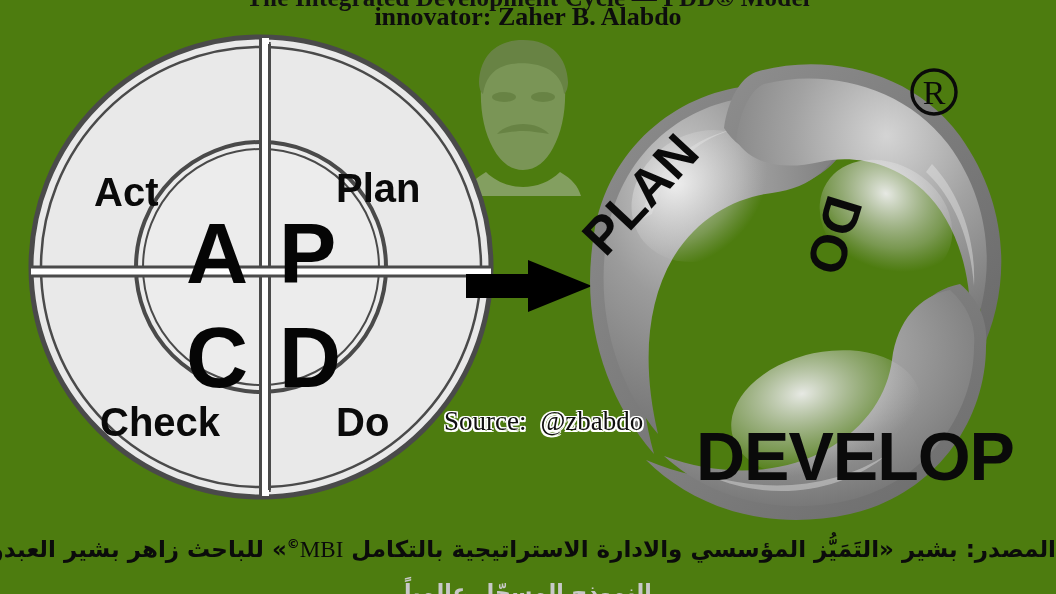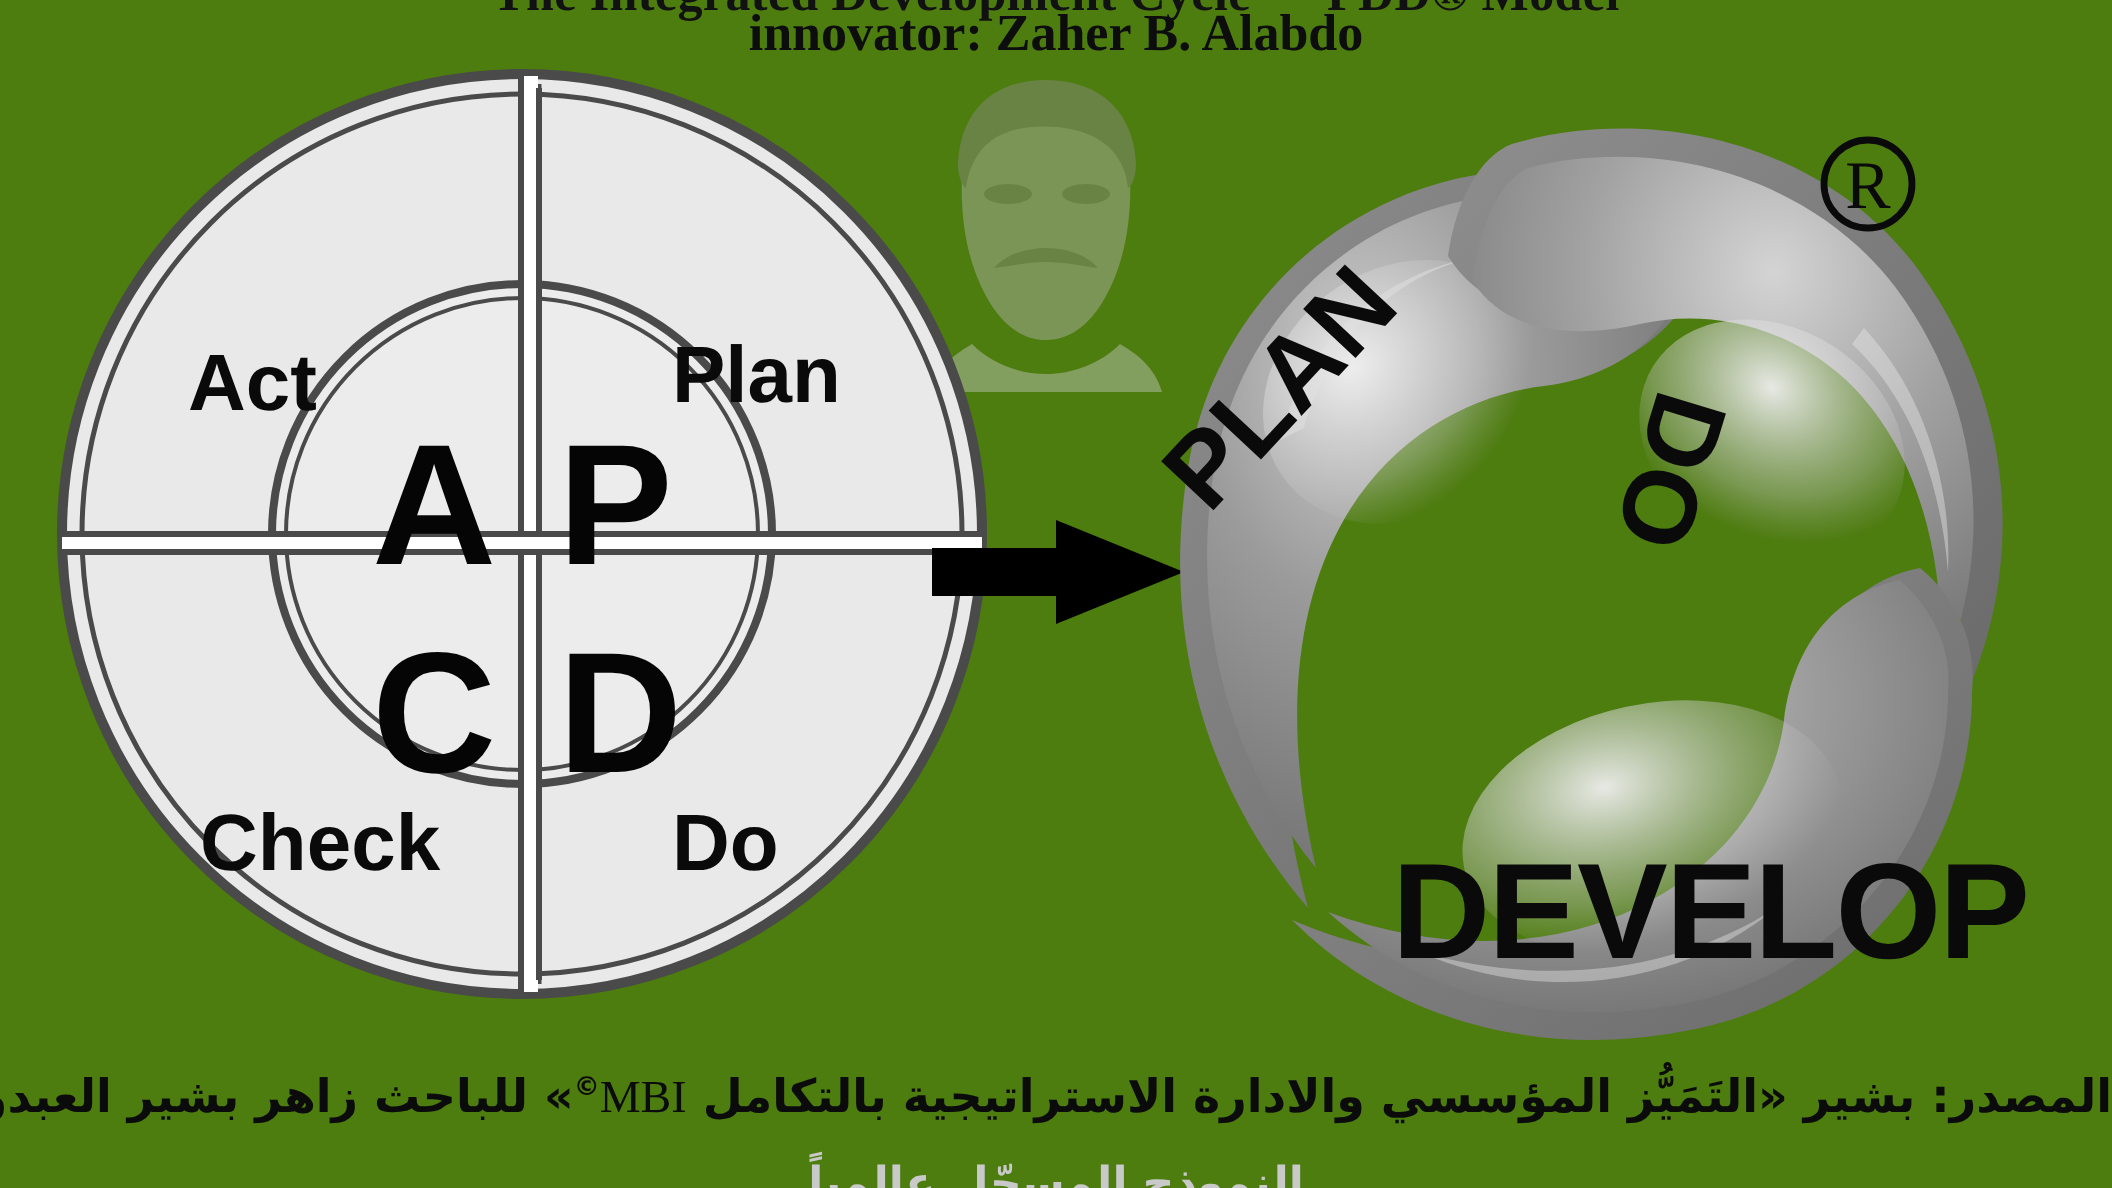--- a/index.html
+++ b/index.html
@@ -359,20 +359,23 @@
     <div class="lobe-text txt-develop">DEVELOP</div>
   </div>
 
   <div class="reg-mark">
     <svg viewBox="0 0 52 52" width="52" height="52" aria-hidden="true">
       <circle cx="26" cy="26" r="22" fill="none" stroke="#0a0a0a" stroke-width="3.4"></circle>
       <text x="26" y="38" text-anchor="middle" font-family="Liberation Serif, serif" font-size="34" fill="#0a0a0a">R</text>
     </svg>
   </div>
 
+  <div class="source-caption">
+    <span>Source:</span><span class="src-handle">@zbabdo</span>
+  </div>
 
   <div class="arabic-footer">
     <span>المصدر: بشير «التَمَيُّز المؤسسي والادارة الاستراتيجية بالتكامل </span><span class="latin">MBI</span><sup>©</sup><span>» للباحث زاهر بشير العبدو</span>
   </div>
 
   <div class="arabic-footer-2">النموذج المسجّل عالمياً</div>
 
 </div>
 
 </body></html>

